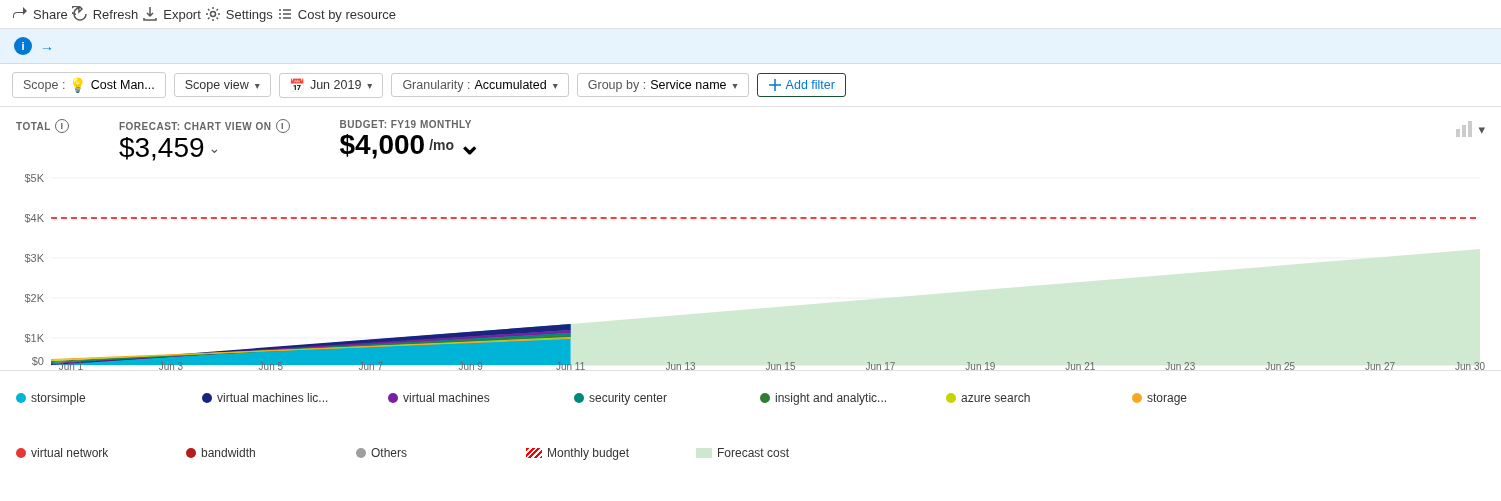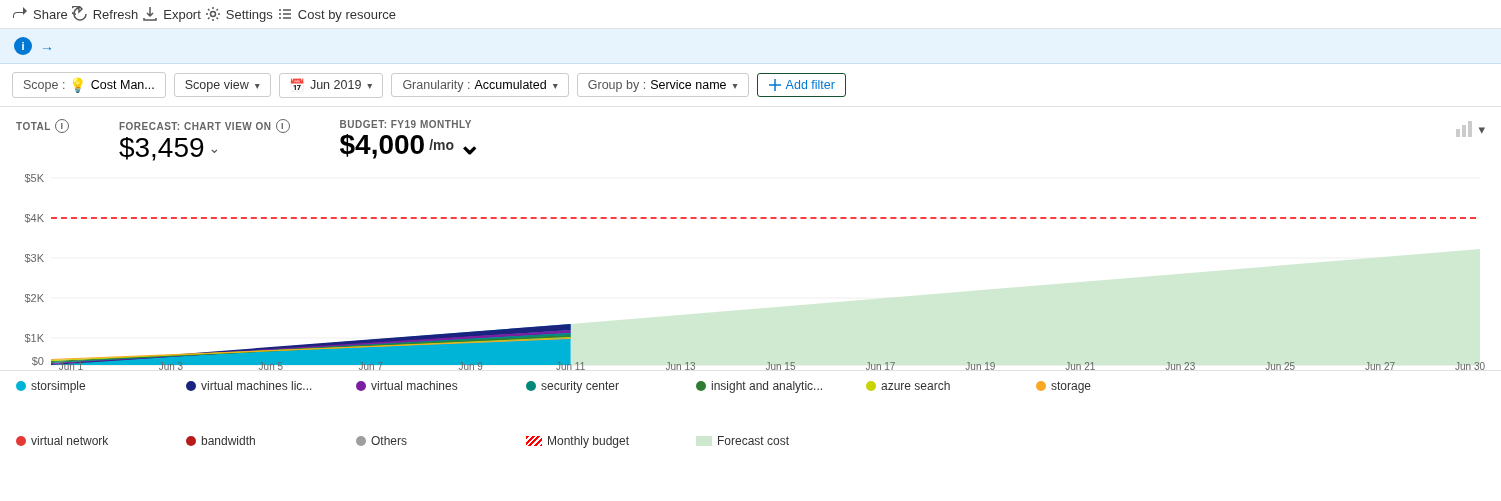--- a/index.html
+++ b/index.html
@@ -165,22 +165,22 @@
     }
     .chart-svg {
       width: 100%;
       height: 100%;
     }
 
     
     .legend-area {
       display: flex;
       flex-wrap: wrap;
-      padding: 8px 16px;
-      gap: 0px;
+      padding: 20px 16px;
+      gap: 16px;
       border-top: 1px solid #e0e0e0;
       row-gap: 4px;
     }
     .legend-item {
       display: flex;
       align-items: center;
       gap: 5px;
       margin-right: 20px;
       font-size: 12px;
       color: #333;

